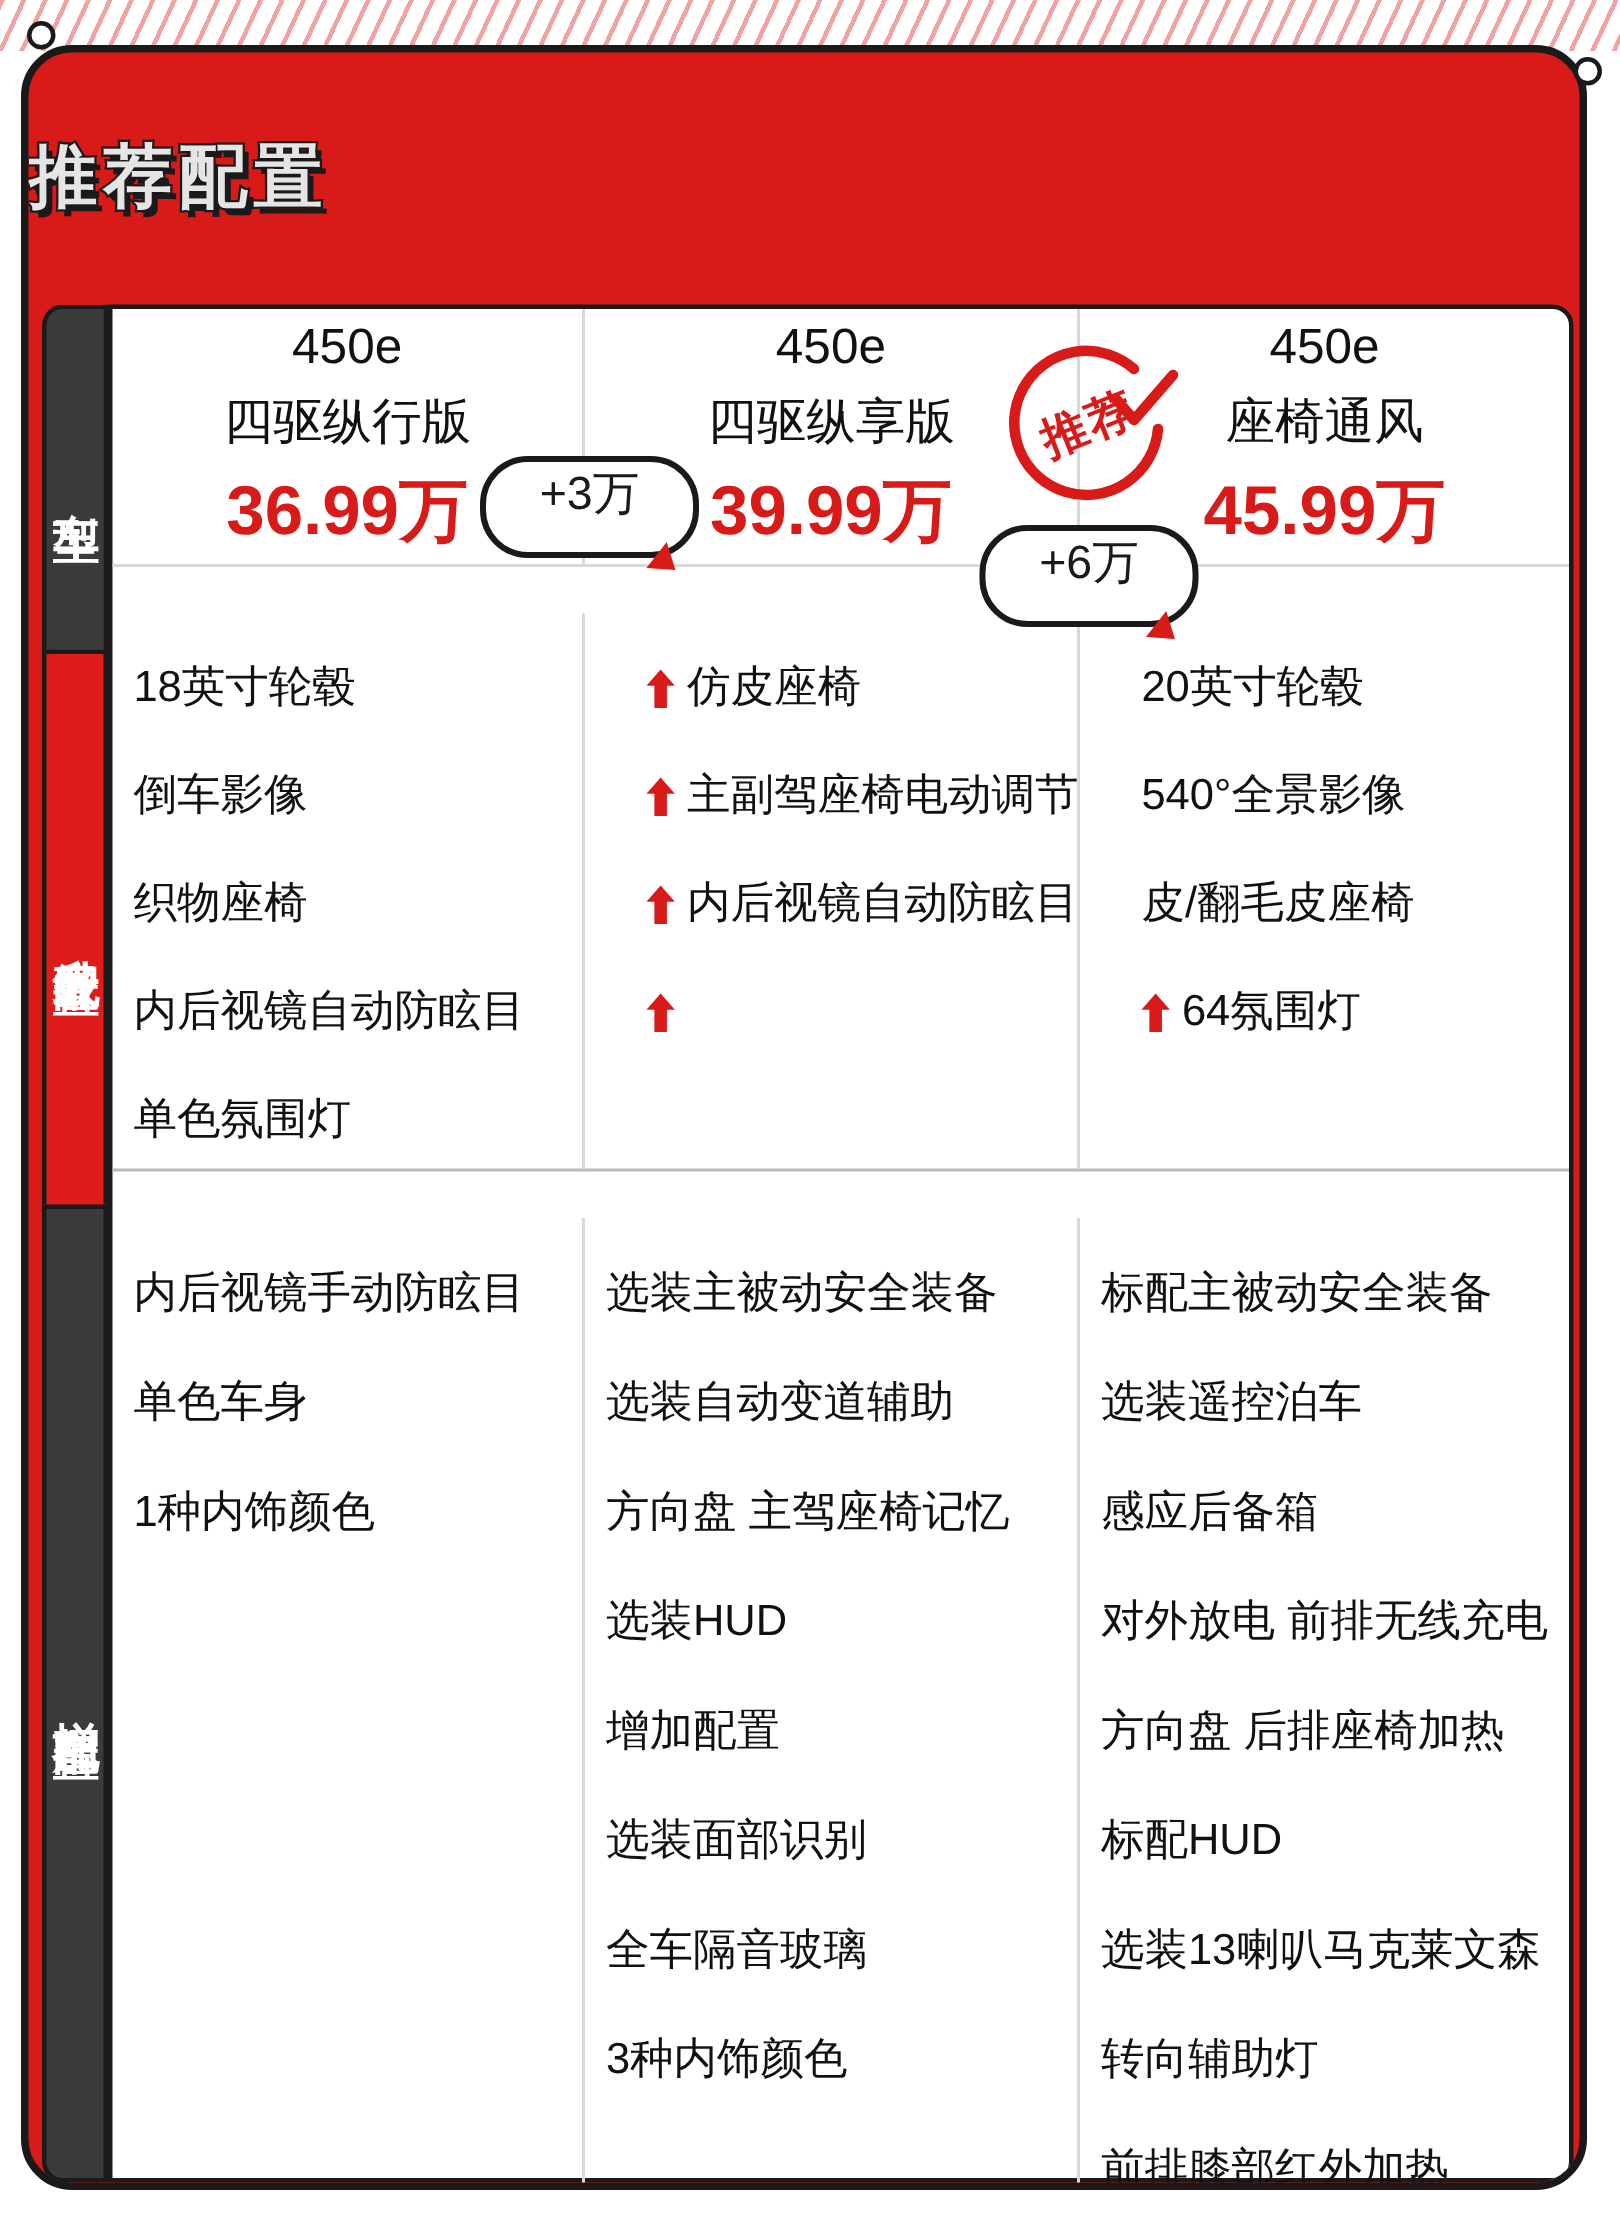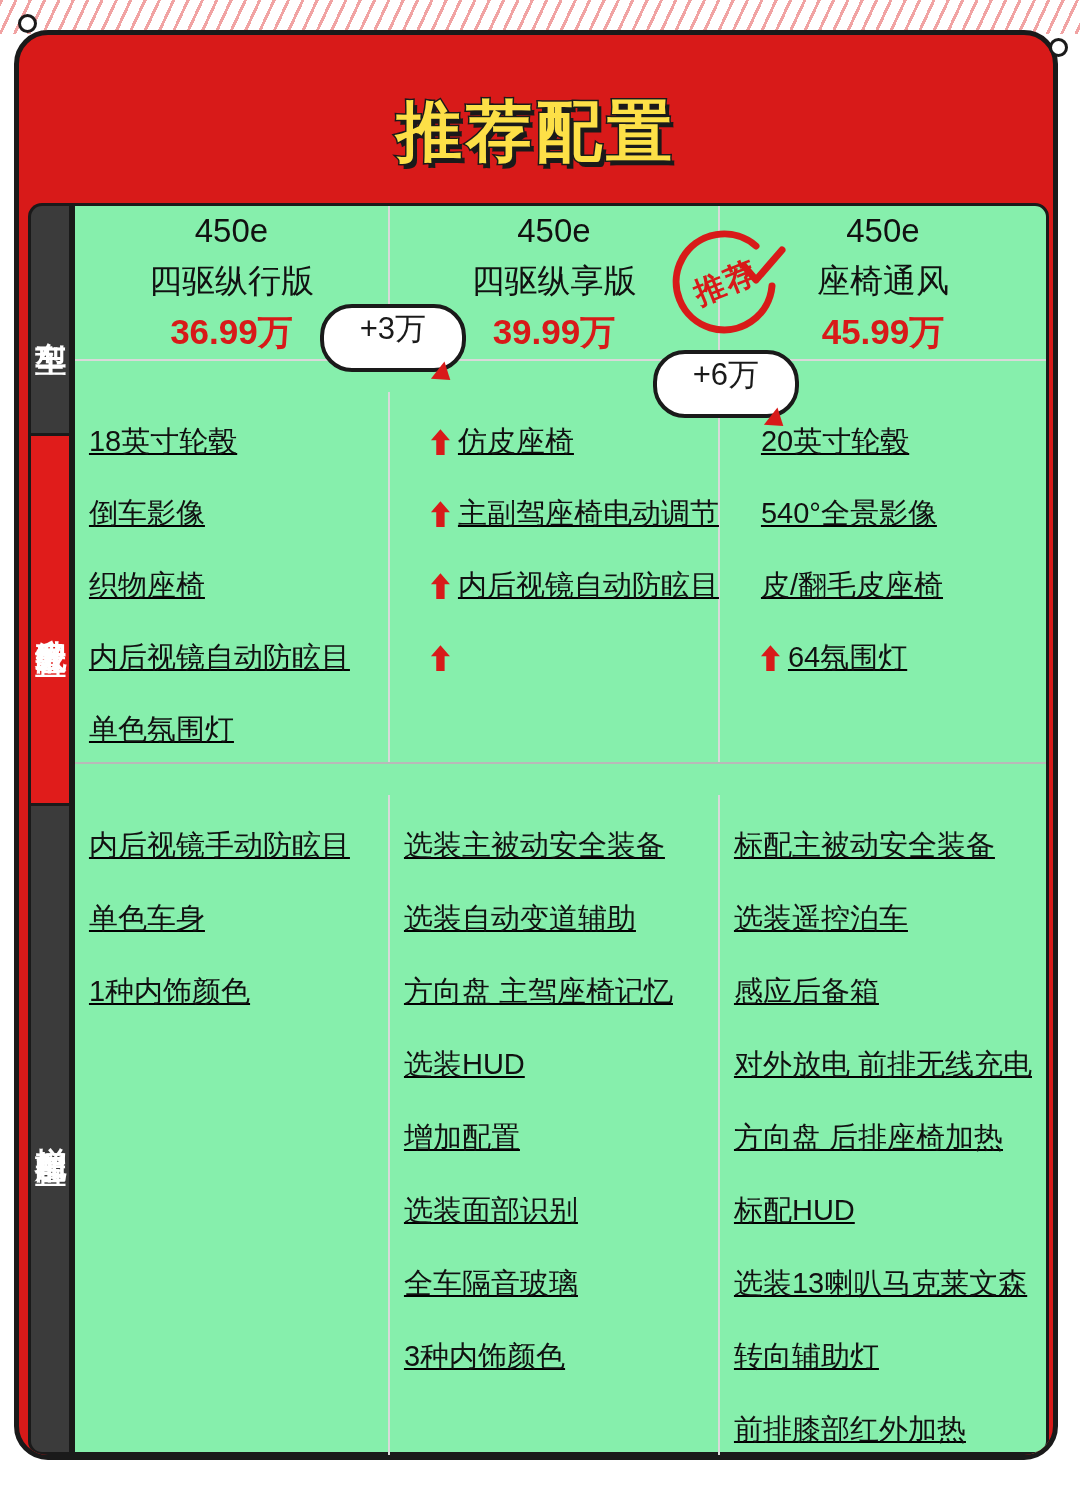--- a/index.html
+++ b/index.html
@@ -50,23 +50,23 @@
     border: 5px solid #1a1a1a;
     border-radius: 34px;
     box-sizing: border-box;
     overflow: hidden;
   }
 
   .title {
     position: absolute;
     left: 0; top: 52px;
     width: 100%;
-    text-align: center;
-    color: #fde047;
-    font-size: 66px;
+    text-align: left;
+    color: #e5e5e5;
+    font-size: 46px;
     font-weight: bold;
     letter-spacing: 4px;
     -webkit-text-stroke: 3px #1a1a1a;
     paint-order: stroke fill;
     text-shadow: 4px 5px 0 #1a1a1a;
   }
 
   
   .table {
     position: absolute;
@@ -100,21 +100,21 @@
     text-align: center;
   }
   .rail-cell:last-child { border-bottom: 3px solid #1a1a1a; }
   .rail-model   { height: 230px; background: #3b3b3b; border-top-left-radius: 14px;}
   .rail-upgrade { height: 370px; background: #e01c1b; }
   .rail-extra   { flex: 1;       background: #3b3b3b; border-bottom-left-radius: 14px;}
 
   
   .grid {
     flex: 1;
-    background: #86efac;
+    background: #ffffff;
     border: 3px solid #1a1a1a;
     box-sizing: border-box;
     display: flex;
     flex-direction: column;
     border-radius: 0 14px 14px 0;
     position: relative;
     gap: 31px;
   }
 
   .row { display: flex; }
@@ -135,21 +135,21 @@
   .head-cell {
     display: flex;
     flex-direction: column;
     align-items: center;
     justify-content: center;
     color: #111;
   }
   .head-cell .nm { font-size: 33px; line-height: 1.5; }
   .head-cell .tr { font-size: 33px; line-height: 1.5; }
   .head-cell .pr {
-    font-size: 35px;
+    font-size: 46px;
     font-weight: bold;
     color: #d81a19;
     line-height: 1.55;
   }
 
   
   .pill {
     position: absolute;
     top: 98px;
     width: 138px;
@@ -176,21 +176,20 @@
     border-top: 11px solid transparent;
     border-bottom: 11px solid transparent;
     transform: rotate(38deg);
   }
 
   
   .list {
     padding-top: 14px;
     display: flex;
     flex-direction: column;
-    text-decoration: underline;
   }
   .item {
     display: flex;
     align-items: center;
     font-size: 29px;
     color: #111;
     line-height: 1.1;
     white-space: nowrap;
   }
   .row-up .item { height: 72px; }

